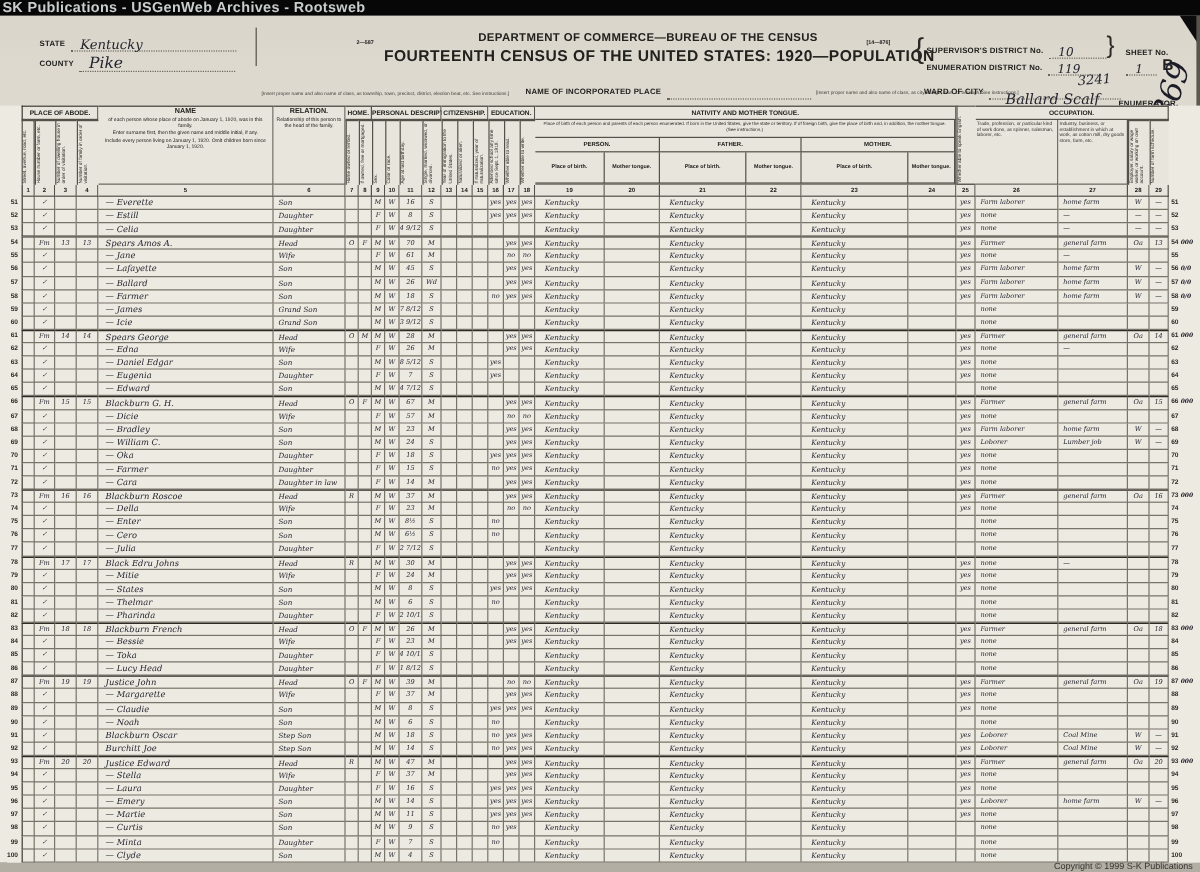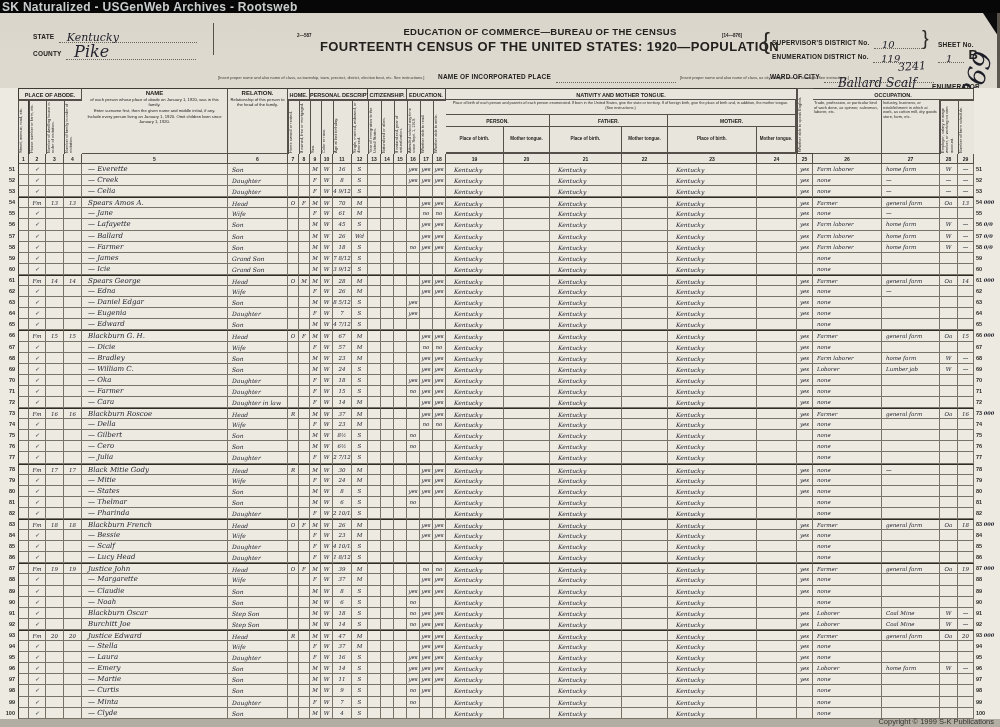--- a/index.html
+++ b/index.html
@@ -60,47 +60,47 @@
   .natgrid .pf{font-size:5px;font-weight:bold;text-align:center;line-height:12px;}
   .natgrid .pt{font-size:4.5px;font-weight:bold;text-align:center;padding-top:9px;}
   .natnote{font-size:3.8px;line-height:1.2;padding:1px 3px;text-align:center;color:#2c2b27;}
 </style>
 </head>
 <body>
 
 <div class="page">
 
   <div class="banner">
-    <span>SK Naturalized - USGenWeb Archives - Rootsweb</span>
+    <span>SK Publications - USGenWeb Archives - Rootsweb</span>
   </div>
   <div class="wedge-tr"></div>
   <div class="edge-r"></div>
   <div class="blk-bl"></div>
 
   <div class="fh">
     <div class="abspos" style="left:33px;top:12px;">
       <span class="lab">STATE</span>
       <span class="line" style="width:138px;"><span class="hw" style="font-size:11px;">Kentucky</span></span>
     </div>
     <div class="abspos" style="left:33px;top:29px;">
       <span class="lab">COUNTY</span>
-      <span class="line" style="width:130px;"><span class="hw" style="font-size:16px;">Pike</span></span>
+      <span class="line" style="width:130px;"><span class="hw" style="font-size:13px;">Pike</span></span>
     </div>
     <div class="abspos" style="left:212px;top:10px;width:1px;height:32px;border-right:1px solid #55524a;"></div>
 
     <div class="abspos tiny" style="left:218px;top:62px;width:210px;">[Insert proper name and also name of class, as township, town, precinct, district, election beat, etc.  See instructions.]</div>
 
     <div class="abspos" style="left:75px;top:68px;">
       <span class="lab">NAME OF INSTITUTION</span>
       <span class="line" style="width:90px;"></span>
       <span class="tiny">[Insert name of institution, if any, and indicate the lines on which the entries are made.  See instructions.]</span>
     </div>
 
     <div class="abspos" style="left:297px;top:20px;font-size:4.5px;font-weight:bold;">2—587</div>
-    <div class="abspos dept" style="left:365px;top:13px;width:350px;">EDUCATION OF COMMERCE—BUREAU OF THE CENSUS</div>
+    <div class="abspos dept" style="left:365px;top:13px;width:350px;">DEPARTMENT OF COMMERCE—BUREAU OF THE CENSUS</div>
     <div class="abspos title" style="left:320px;top:26px;width:440px;">FOURTEENTH CENSUS OF THE UNITED STATES: 1920—POPULATION</div>
     <div class="abspos" style="left:722px;top:20px;font-size:4.5px;font-weight:bold;">[14—876]</div>
 
     <div class="abspos" style="left:438px;top:52px;">
       <span class="lab">NAME OF INCORPORATED PLACE</span>
       <span class="line" style="width:120px;"></span>
       <span class="tiny">[Insert proper name and also name of class, as city, village, town, or borough.  See instructions.]</span>
     </div>
 
     <div class="abspos" style="left:438px;top:68px;">
@@ -255,21 +255,21 @@
       <div class="cell bc hwv occ" style="grid-area: 4 / 27 / span 1 / span 1;">Farm laborer</div>
       <div class="cell bc hwv occ" style="grid-area: 4 / 28 / span 1 / span 1;">home farm</div>
       <div class="cell bc hwv" style="grid-area: 4 / 29 / span 1 / span 1;">W</div>
       <div class="cell bc hwv" style="grid-area: 4 / 30 / span 1 / span 1;">—</div>
       <div class="rn rnr" style="grid-area: 4 / 31 / span 1 / span 1;">51</div>
       <div class="rn rnl" style="grid-area: 5 / 1 / span 1 / span 1;">52</div>
       <div class="cell bc bl" style="grid-area: 5 / 2 / span 1 / span 1;"></div>
       <div class="cell bc hwv" style="grid-area: 5 / 3 / span 1 / span 1;">✓</div>
       <div class="cell bc" style="grid-area: 5 / 4 / span 1 / span 1;"></div>
       <div class="cell bc" style="grid-area: 5 / 5 / span 1 / span 1;"></div>
-      <div class="cell bc hwv nm" style="grid-area: 5 / 6 / span 1 / span 1;">— Creek</div>
+      <div class="cell bc hwv nm" style="grid-area: 5 / 6 / span 1 / span 1;">— Estill</div>
       <div class="cell bc hwv rel" style="grid-area: 5 / 7 / span 1 / span 1;">Daughter</div>
       <div class="cell bc" style="grid-area: 5 / 8 / span 1 / span 1;"></div>
       <div class="cell bc" style="grid-area: 5 / 9 / span 1 / span 1;"></div>
       <div class="cell bc hwv" style="grid-area: 5 / 10 / span 1 / span 1;">F</div>
       <div class="cell bc hwv" style="grid-area: 5 / 11 / span 1 / span 1;">W</div>
       <div class="cell bc hwv" style="grid-area: 5 / 12 / span 1 / span 1;">8</div>
       <div class="cell bc hwv" style="grid-area: 5 / 13 / span 1 / span 1;">S</div>
       <div class="cell bc" style="grid-area: 5 / 14 / span 1 / span 1;"></div>
       <div class="cell bc" style="grid-area: 5 / 15 / span 1 / span 1;"></div>
       <div class="cell bc" style="grid-area: 5 / 16 / span 1 / span 1;"></div>
@@ -968,21 +968,21 @@
       <div class="cell bc hwv occ" style="grid-area: 27 / 27 / span 1 / span 1;">none</div>
       <div class="cell bc occ" style="grid-area: 27 / 28 / span 1 / span 1;"></div>
       <div class="cell bc" style="grid-area: 27 / 29 / span 1 / span 1;"></div>
       <div class="cell bc" style="grid-area: 27 / 30 / span 1 / span 1;"></div>
       <div class="rn rnr" style="grid-area: 27 / 31 / span 1 / span 1;">74</div>
       <div class="rn rnl" style="grid-area: 28 / 1 / span 1 / span 1;">75</div>
       <div class="cell bc bl" style="grid-area: 28 / 2 / span 1 / span 1;"></div>
       <div class="cell bc hwv" style="grid-area: 28 / 3 / span 1 / span 1;">✓</div>
       <div class="cell bc" style="grid-area: 28 / 4 / span 1 / span 1;"></div>
       <div class="cell bc" style="grid-area: 28 / 5 / span 1 / span 1;"></div>
-      <div class="cell bc hwv nm" style="grid-area: 28 / 6 / span 1 / span 1;">— Gilbert</div>
+      <div class="cell bc hwv nm" style="grid-area: 28 / 6 / span 1 / span 1;">— Enter</div>
       <div class="cell bc hwv rel" style="grid-area: 28 / 7 / span 1 / span 1;">Son</div>
       <div class="cell bc" style="grid-area: 28 / 8 / span 1 / span 1;"></div>
       <div class="cell bc" style="grid-area: 28 / 9 / span 1 / span 1;"></div>
       <div class="cell bc hwv" style="grid-area: 28 / 10 / span 1 / span 1;">M</div>
       <div class="cell bc hwv" style="grid-area: 28 / 11 / span 1 / span 1;">W</div>
       <div class="cell bc hwv" style="grid-area: 28 / 12 / span 1 / span 1;">8½</div>
       <div class="cell bc hwv" style="grid-area: 28 / 13 / span 1 / span 1;">S</div>
       <div class="cell bc" style="grid-area: 28 / 14 / span 1 / span 1;"></div>
       <div class="cell bc" style="grid-area: 28 / 15 / span 1 / span 1;"></div>
       <div class="cell bc" style="grid-area: 28 / 16 / span 1 / span 1;"></div>
@@ -1061,21 +1061,21 @@
       <div class="cell bc hwv occ" style="grid-area: 30 / 27 / span 1 / span 1;">none</div>
       <div class="cell bc occ" style="grid-area: 30 / 28 / span 1 / span 1;"></div>
       <div class="cell bc" style="grid-area: 30 / 29 / span 1 / span 1;"></div>
       <div class="cell bc" style="grid-area: 30 / 30 / span 1 / span 1;"></div>
       <div class="rn rnr" style="grid-area: 30 / 31 / span 1 / span 1;">77</div>
       <div class="rn rnl" style="grid-area: 31 / 1 / span 1 / span 1;">78</div>
       <div class="cell bc bl hdrow" style="grid-area: 31 / 2 / span 1 / span 1;"></div>
       <div class="cell bc hwv hdrow" style="grid-area: 31 / 3 / span 1 / span 1;">Fm</div>
       <div class="cell bc hwv hdrow" style="grid-area: 31 / 4 / span 1 / span 1;">17</div>
       <div class="cell bc hwv hdrow" style="grid-area: 31 / 5 / span 1 / span 1;">17</div>
-      <div class="cell bc hwv nm hdrow" style="grid-area: 31 / 6 / span 1 / span 1;">Black Mitie Gody</div>
+      <div class="cell bc hwv nm hdrow" style="grid-area: 31 / 6 / span 1 / span 1;">Black Edru Johns</div>
       <div class="cell bc hwv rel hdrow" style="grid-area: 31 / 7 / span 1 / span 1;">Head</div>
       <div class="cell bc hwv hdrow" style="grid-area: 31 / 8 / span 1 / span 1;">R</div>
       <div class="cell bc hdrow" style="grid-area: 31 / 9 / span 1 / span 1;"></div>
       <div class="cell bc hwv hdrow" style="grid-area: 31 / 10 / span 1 / span 1;">M</div>
       <div class="cell bc hwv hdrow" style="grid-area: 31 / 11 / span 1 / span 1;">W</div>
       <div class="cell bc hwv hdrow" style="grid-area: 31 / 12 / span 1 / span 1;">30</div>
       <div class="cell bc hwv hdrow" style="grid-area: 31 / 13 / span 1 / span 1;">M</div>
       <div class="cell bc hdrow" style="grid-area: 31 / 14 / span 1 / span 1;"></div>
       <div class="cell bc hdrow" style="grid-area: 31 / 15 / span 1 / span 1;"></div>
       <div class="cell bc hdrow" style="grid-area: 31 / 16 / span 1 / span 1;"></div>
@@ -1278,21 +1278,21 @@
       <div class="cell bc hwv occ" style="grid-area: 37 / 27 / span 1 / span 1;">none</div>
       <div class="cell bc occ" style="grid-area: 37 / 28 / span 1 / span 1;"></div>
       <div class="cell bc" style="grid-area: 37 / 29 / span 1 / span 1;"></div>
       <div class="cell bc" style="grid-area: 37 / 30 / span 1 / span 1;"></div>
       <div class="rn rnr" style="grid-area: 37 / 31 / span 1 / span 1;">84</div>
       <div class="rn rnl" style="grid-area: 38 / 1 / span 1 / span 1;">85</div>
       <div class="cell bc bl" style="grid-area: 38 / 2 / span 1 / span 1;"></div>
       <div class="cell bc hwv" style="grid-area: 38 / 3 / span 1 / span 1;">✓</div>
       <div class="cell bc" style="grid-area: 38 / 4 / span 1 / span 1;"></div>
       <div class="cell bc" style="grid-area: 38 / 5 / span 1 / span 1;"></div>
-      <div class="cell bc hwv nm" style="grid-area: 38 / 6 / span 1 / span 1;">— Scalf</div>
+      <div class="cell bc hwv nm" style="grid-area: 38 / 6 / span 1 / span 1;">— Toka</div>
       <div class="cell bc hwv rel" style="grid-area: 38 / 7 / span 1 / span 1;">Daughter</div>
       <div class="cell bc" style="grid-area: 38 / 8 / span 1 / span 1;"></div>
       <div class="cell bc" style="grid-area: 38 / 9 / span 1 / span 1;"></div>
       <div class="cell bc hwv" style="grid-area: 38 / 10 / span 1 / span 1;">F</div>
       <div class="cell bc hwv" style="grid-area: 38 / 11 / span 1 / span 1;">W</div>
       <div class="cell bc hwv" style="grid-area: 38 / 12 / span 1 / span 1;">4 10/12</div>
       <div class="cell bc hwv" style="grid-area: 38 / 13 / span 1 / span 1;">S</div>
       <div class="cell bc" style="grid-area: 38 / 14 / span 1 / span 1;"></div>
       <div class="cell bc" style="grid-area: 38 / 15 / span 1 / span 1;"></div>
       <div class="cell bc" style="grid-area: 38 / 16 / span 1 / span 1;"></div>

